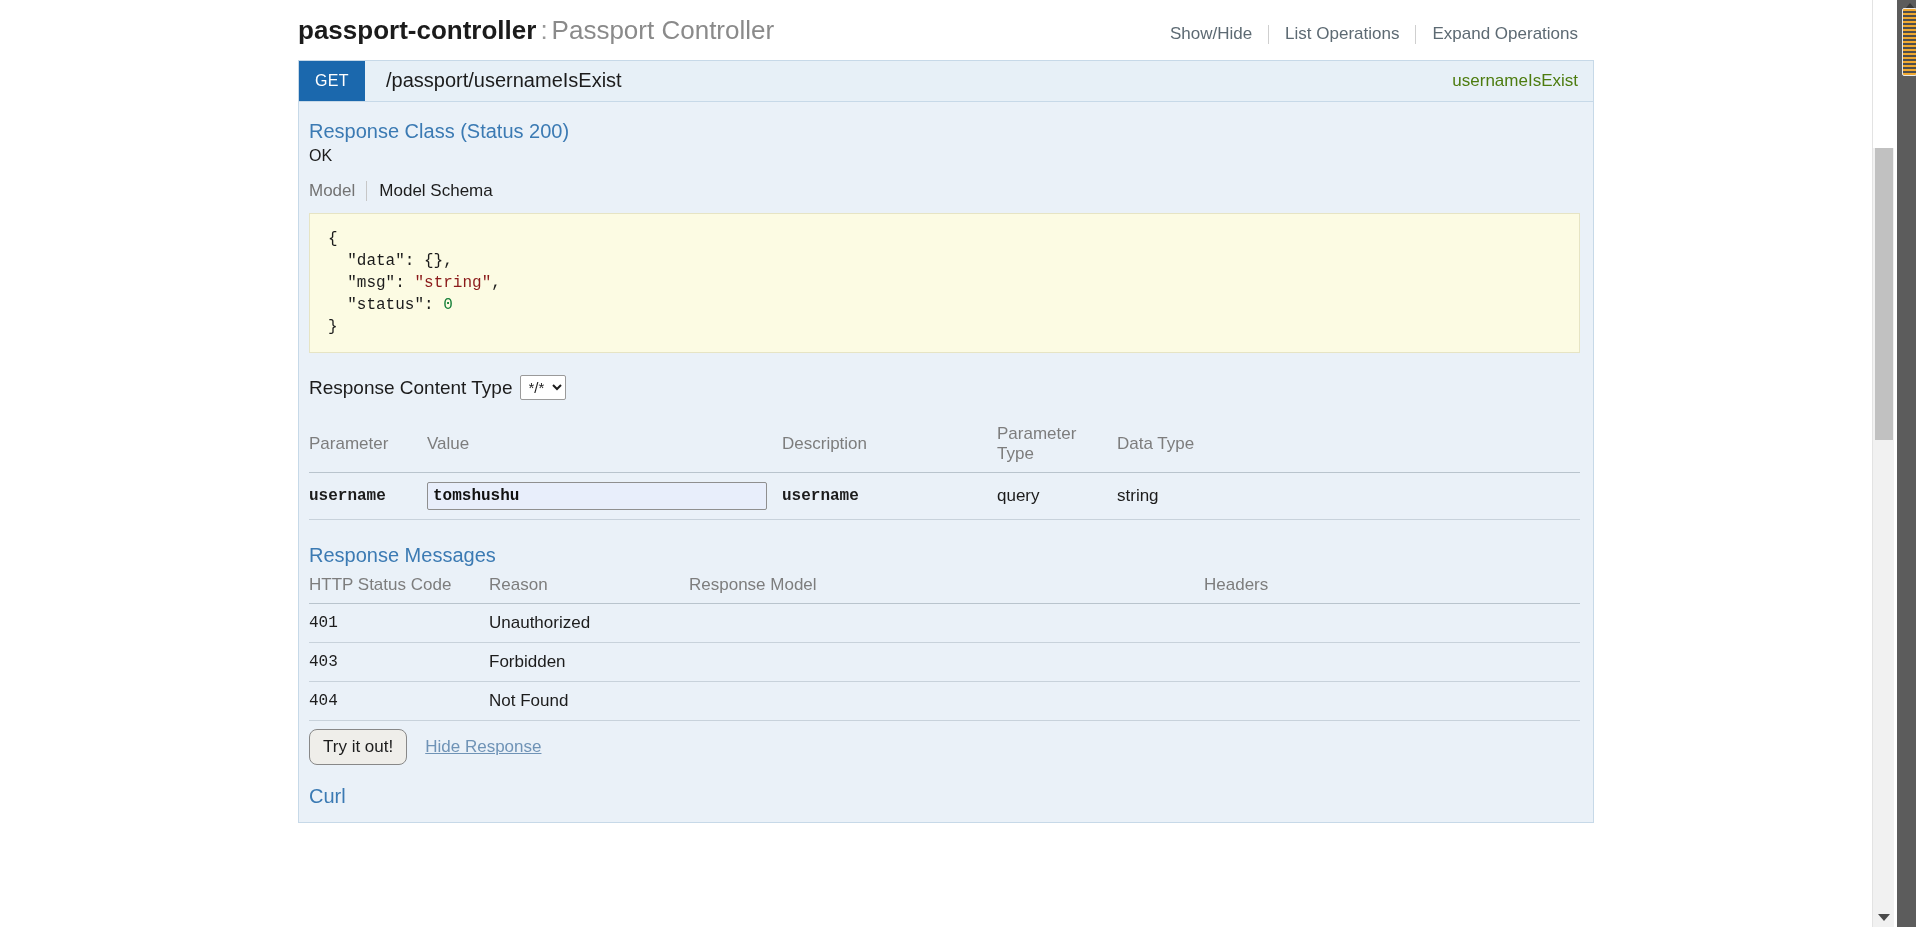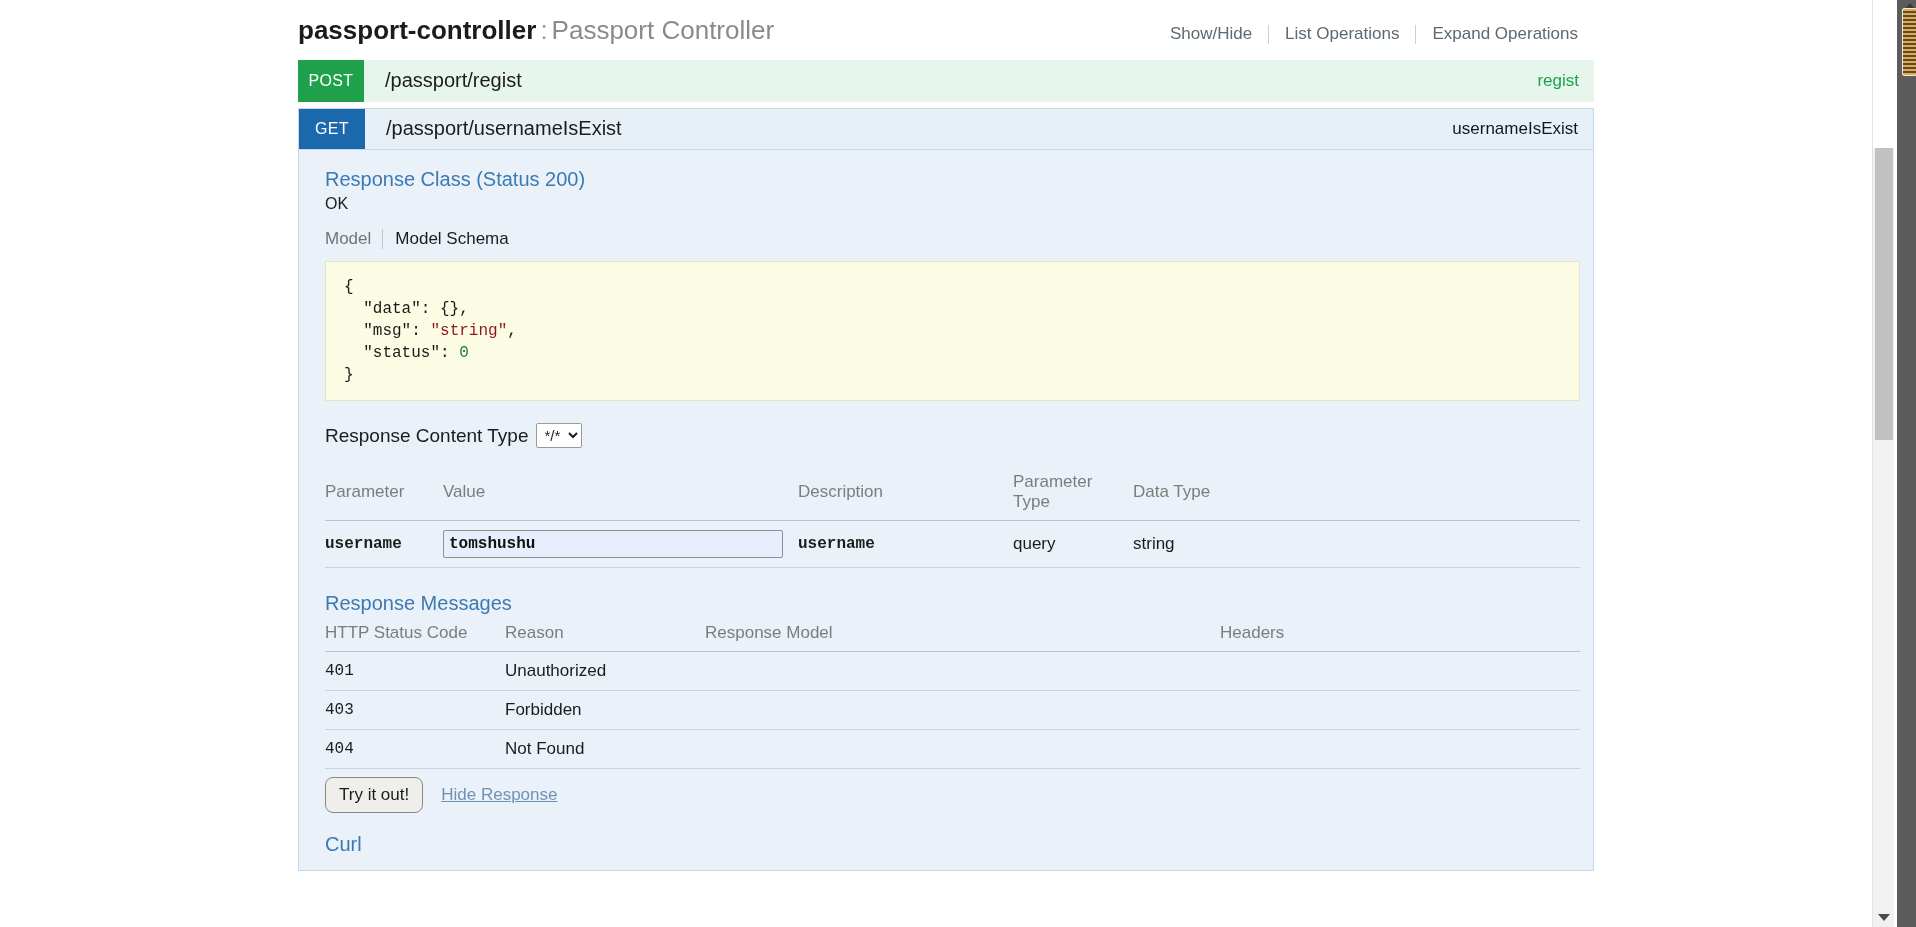--- a/index.html
+++ b/index.html
@@ -172,29 +172,29 @@
     font-size: 20px;
     color: #1c1c1c;
   }
   .op-summary {
     display: flex;
     align-items: center;
     padding-right: 15px;
     font-size: 17px;
   }
   .op-bar.post .op-summary { color: #1fa14c; }
-  .op-bar.get  .op-summary { color: #0f172a; }
+  .op-bar.get  .op-summary { color: #4d7c0f; }
 
   
   .op-content {
     background: #eaf1f8;
     border-left: 1px solid #c7d9e8;
     border-right: 1px solid #c7d9e8;
     border-bottom: 1px solid #c7d9e8;
-    padding: 16px 13px 14px 26px;
+    padding: 16px 13px 14px 10px;
     position: relative;
   }
 
   .section-h4 {
     color: #3b7ab3;
     font-size: 20px;
     font-weight: normal;
     margin: 0 0 2px 0;
     line-height: 1.35;
   }
@@ -357,27 +357,20 @@
       </div>
       <div class="resource-options">
         <a href="#">Show/Hide</a>
         <span class="opt-sep"></span>
         <a href="#">List Operations</a>
         <span class="opt-sep"></span>
         <a href="#">Expand Operations</a>
       </div>
     </div>
 
-    <div class="endpoint">
-      <div class="op-bar post">
-        <div class="op-method">POST</div>
-        <div class="op-path">/passport/regist</div>
-        <div class="op-summary">regist</div>
-      </div>
-    </div>
 
     <div class="endpoint">
       <div class="op-bar get">
         <div class="op-method">GET</div>
         <div class="op-path">/passport/usernameIsExist</div>
         <div class="op-summary">usernameIsExist</div>
       </div>
 
       <div class="op-content">
 

